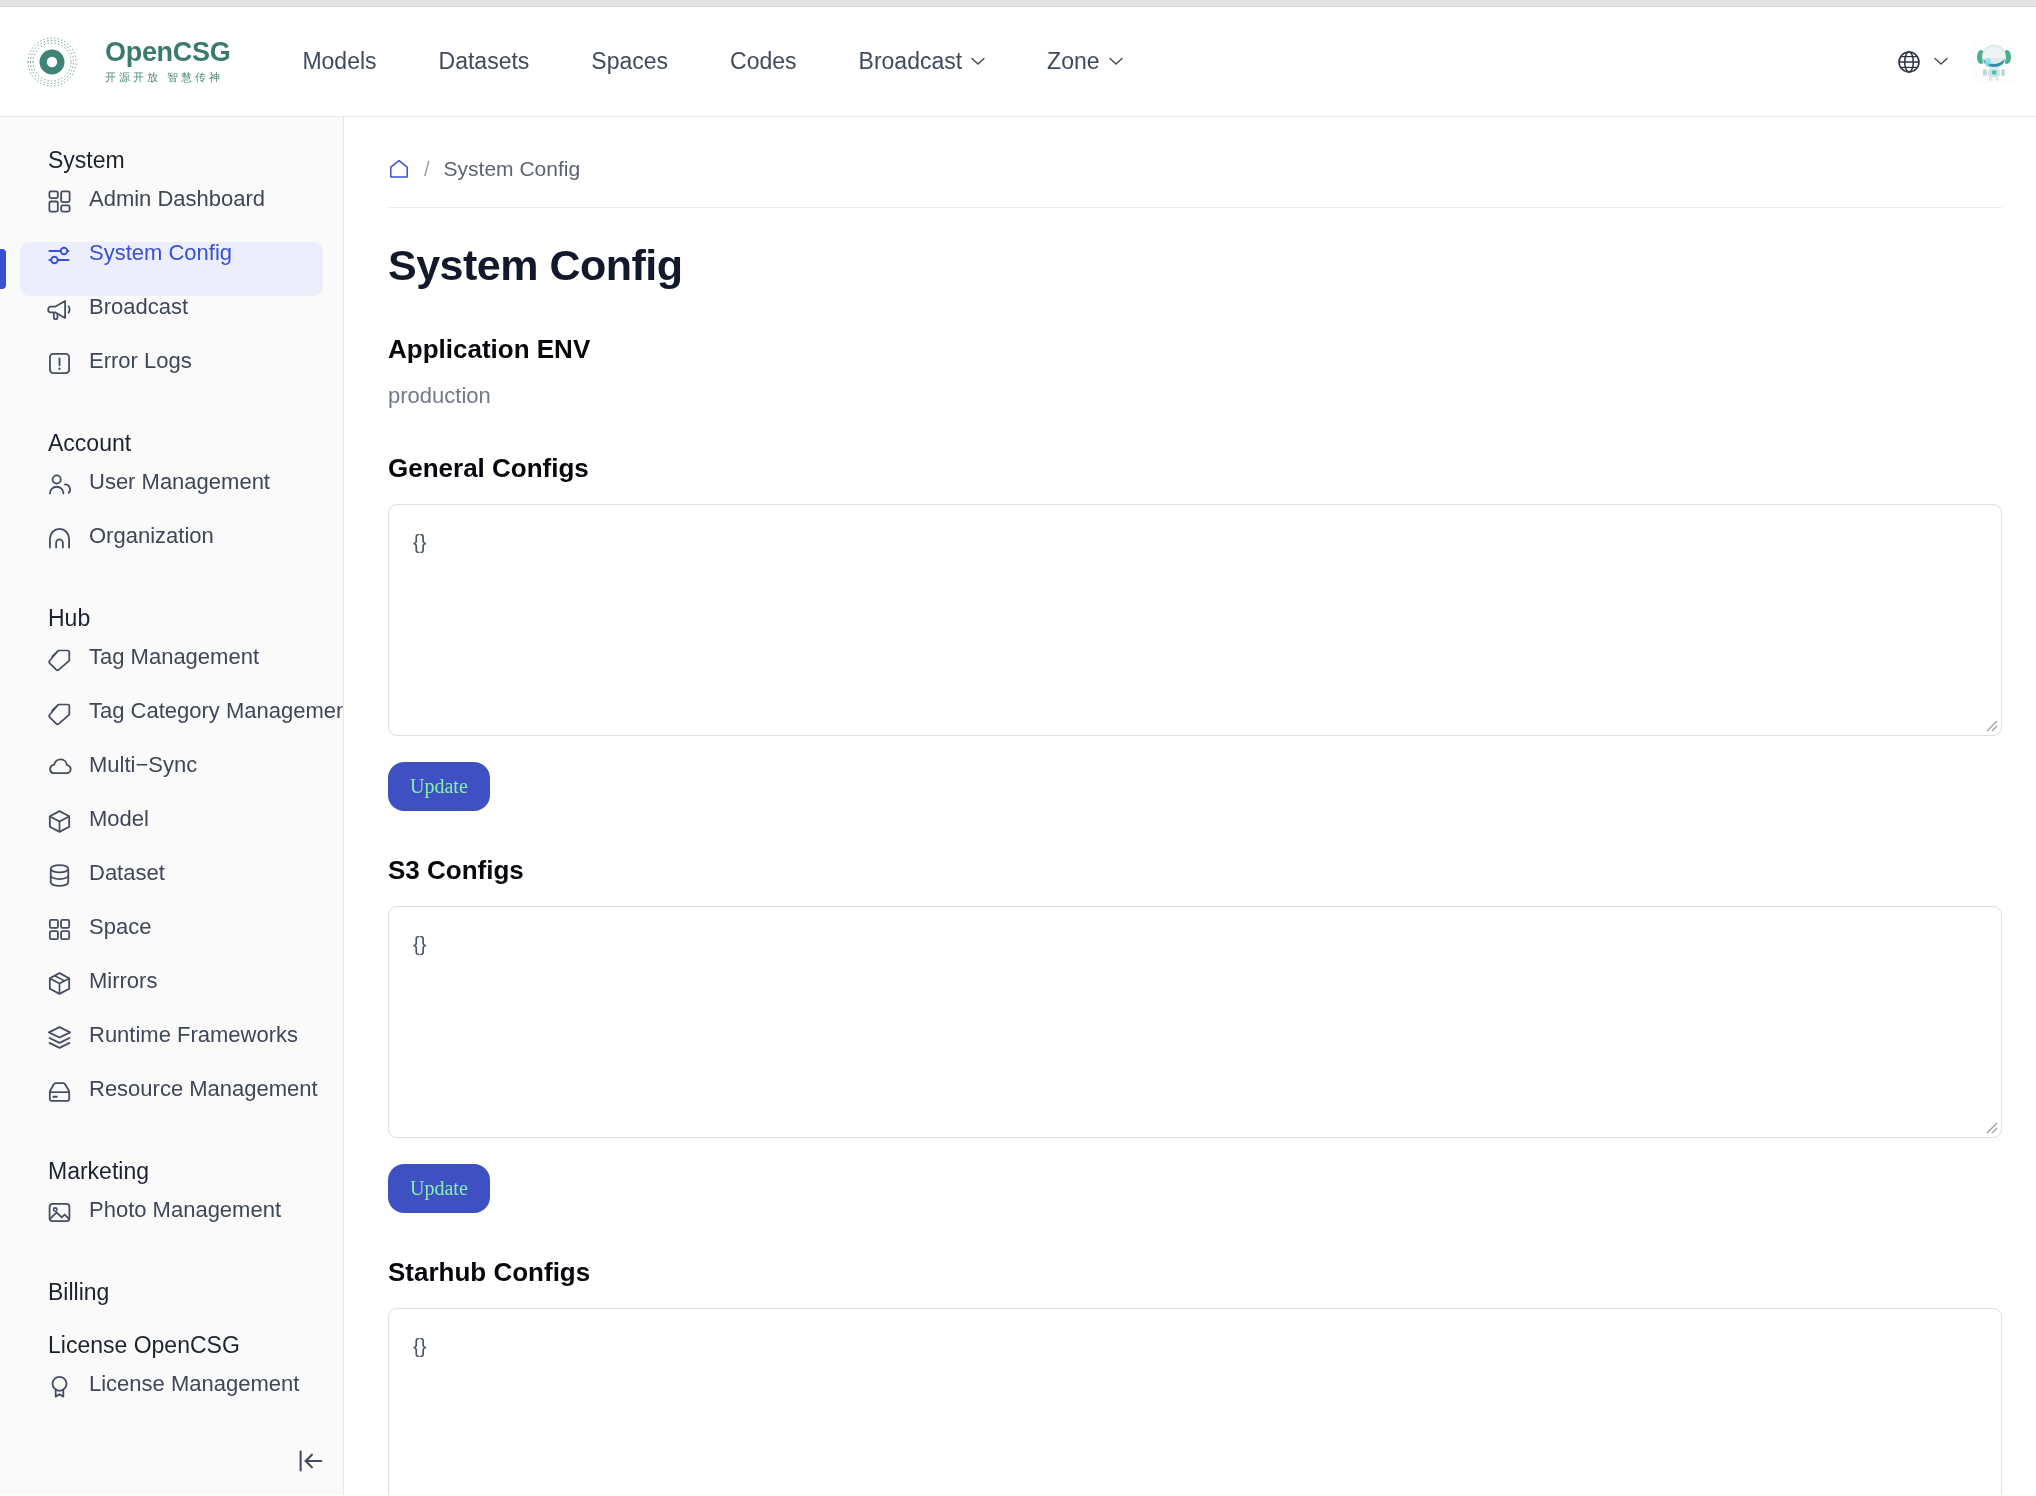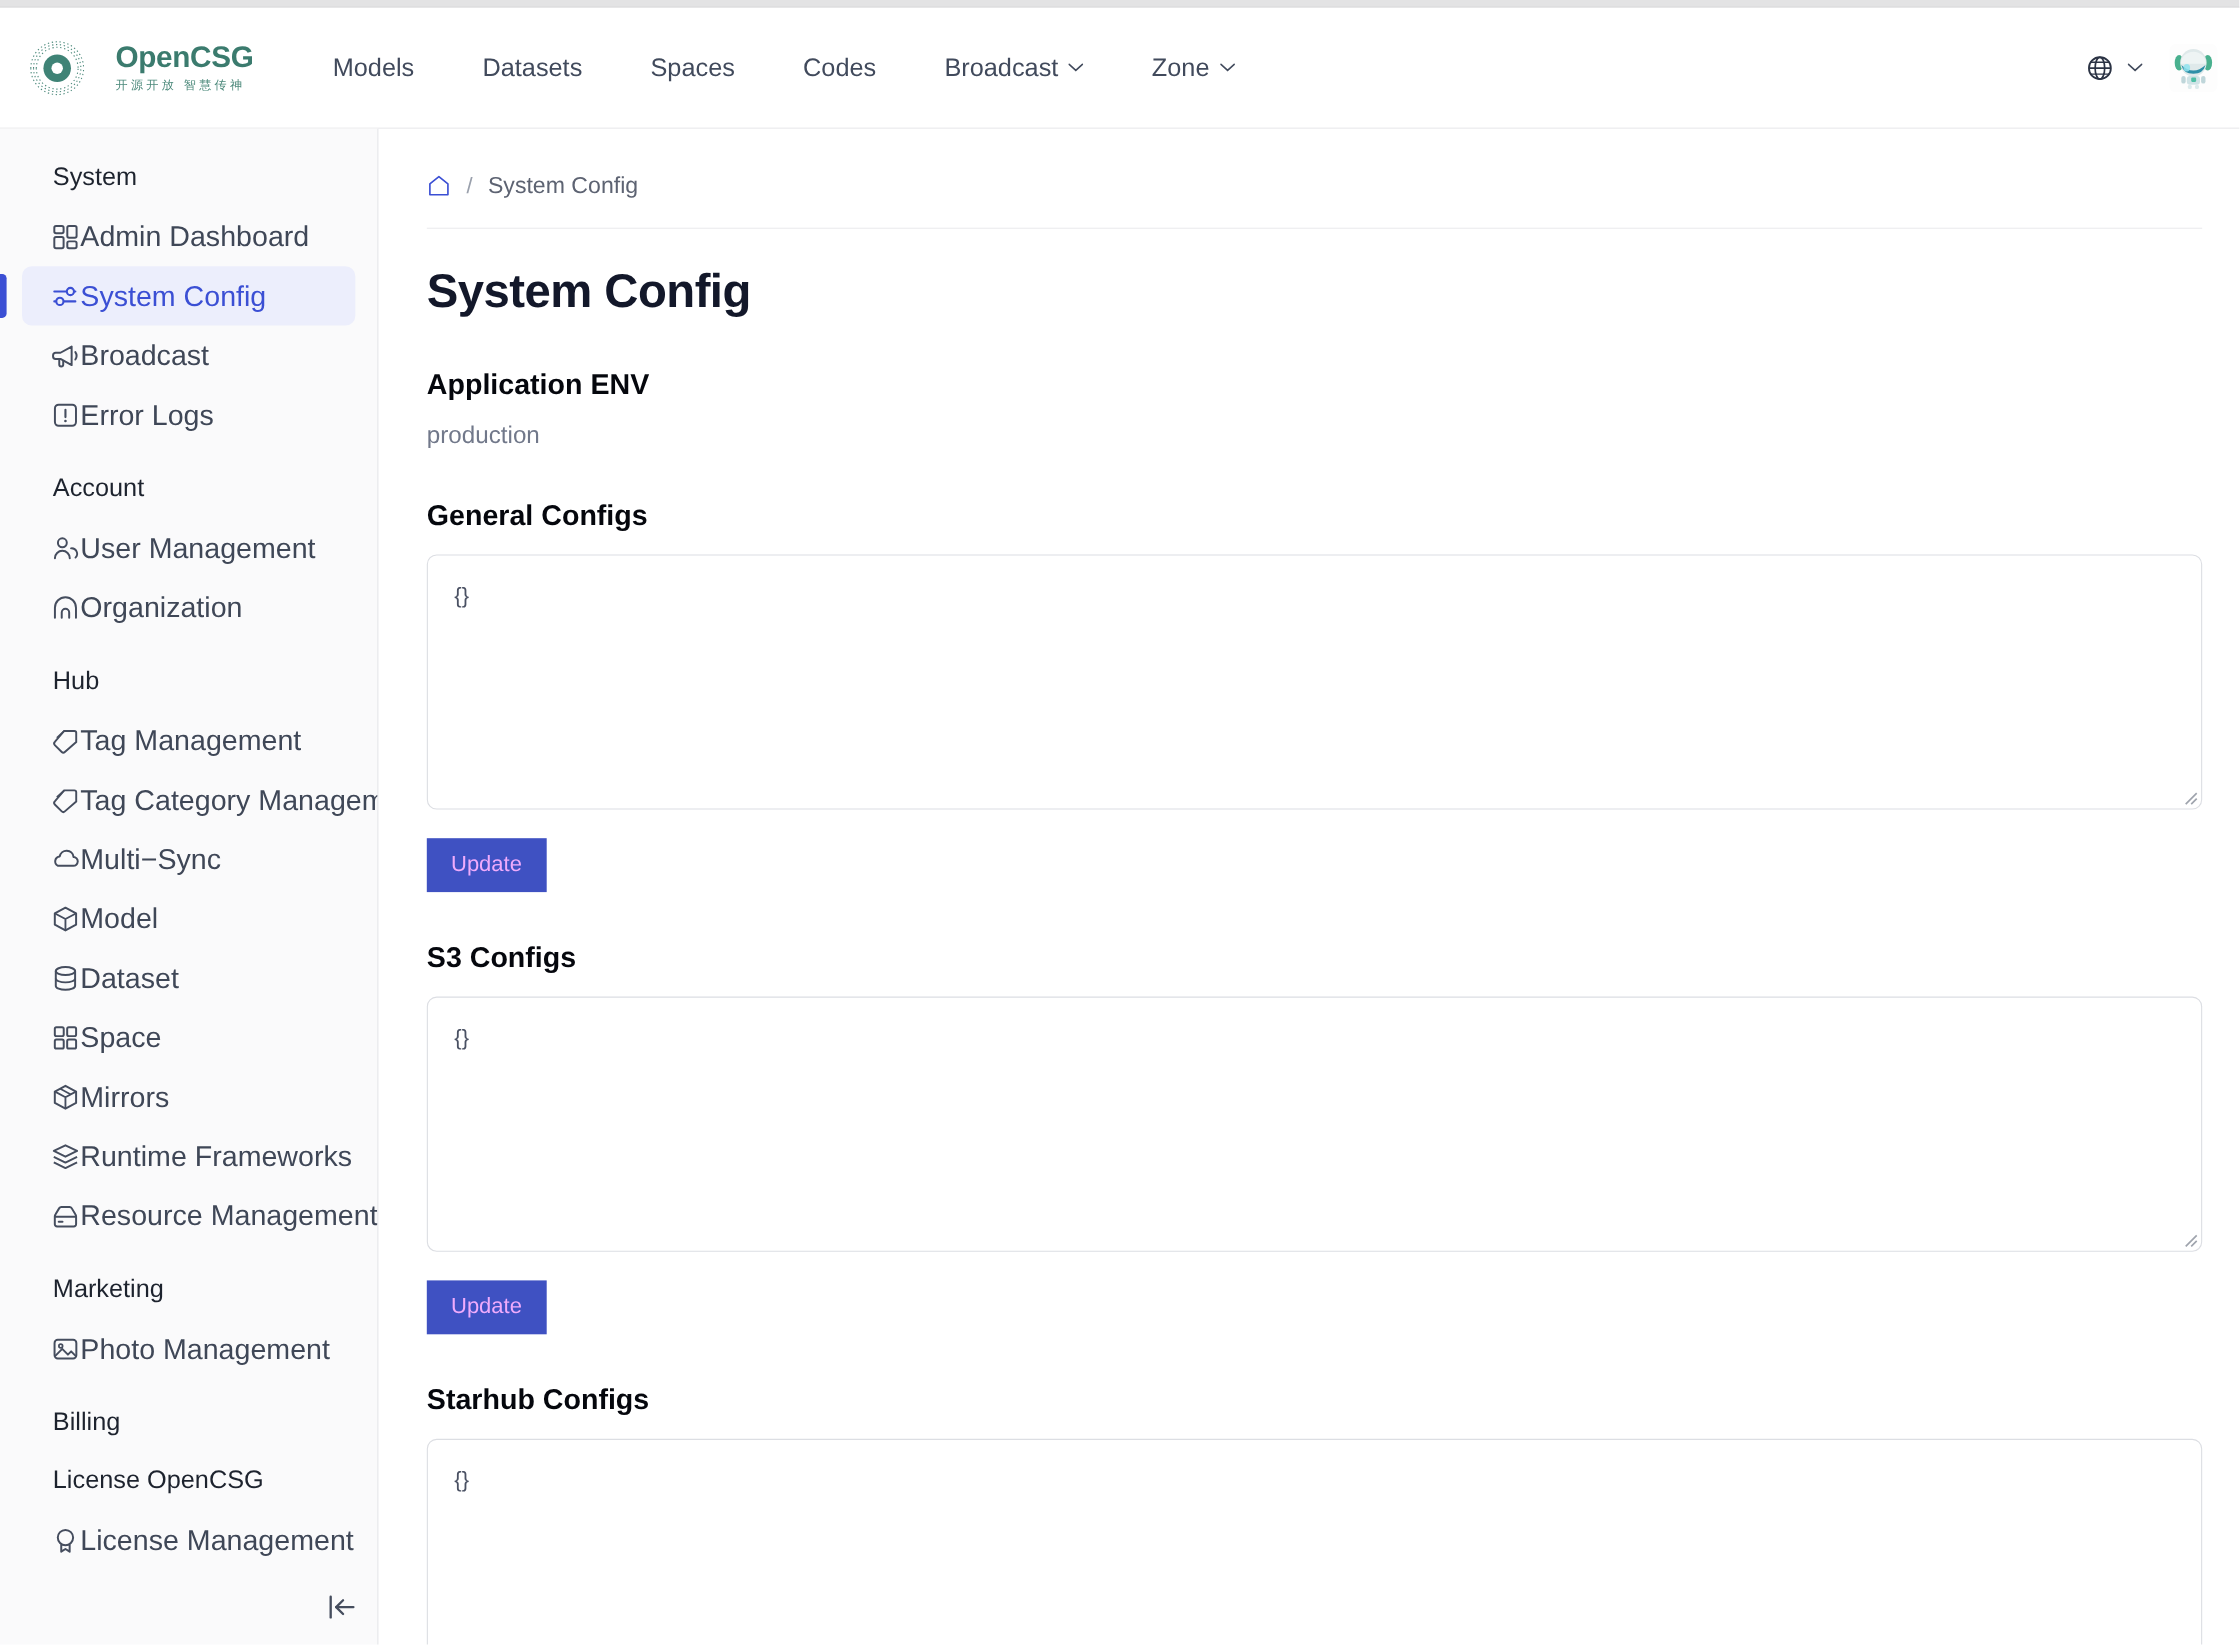--- a/index.html
+++ b/index.html
@@ -68,25 +68,25 @@
     position: relative;
     overflow: hidden;
     padding-top: 30px;
   }
   .side-group-title {
     font-size: 23px; color: #1d232e; font-weight: normal;
     padding: 0 0 0 48px; margin-bottom: 14px; margin-top: 26px;
   }
   .side-group:first-child .side-group-title { margin-top: 0; }
   .side-item {
-    display: flex; align-items: center; 
+    display: flex; align-items: flex-start; gap: 16px;
     height: 54px; margin: 0 20px 0 20px;
     padding-left: 26px;
     border-radius: 9px;
-    font-size: 26px; color: #3f4757;
+    font-size: 22px; color: #3f4757;
     cursor: pointer; position: relative;
     white-space: nowrap;
   }
   .side-item.active { background: #eceefc; color: #3b4fd4; }
   .side-item.active .side-label { color: #3b4fd4; }
   .side-item.active::before {
     content: ""; position: absolute; left: -20px; top: 7px;
     width: 6px; height: 40px; border-radius: 0 4px 4px 0;
     background: #3b4fd4;
   }
@@ -132,23 +132,23 @@
     font-family: "Liberation Sans", sans-serif;
     font-size: 20px; color: #4a5163; line-height: 1.5;
     outline: none; display: block;
   }
   .resize-grip {
     position: absolute; right: 3px; bottom: 3px;
     width: 18px; height: 18px; pointer-events: none;
   }
   .btn-update {
     margin-top: 26px;
-    background: #3f51c2; color: #f0abfc;
-    border: none; border-radius: 0;
-    font-family: Liberation Sans, sans-serif;
+    background: #3f51c2; color: #86efac;
+    border: none; border-radius: 16px;
+    font-family: Liberation Serif, serif;
     font-size: 20px; padding: 13px 22px;
     cursor: pointer; display: inline-block;
   }
 </style>
 </head>
 <body>
 
 <div class="top-strip"></div>
 
 <div class="header">

